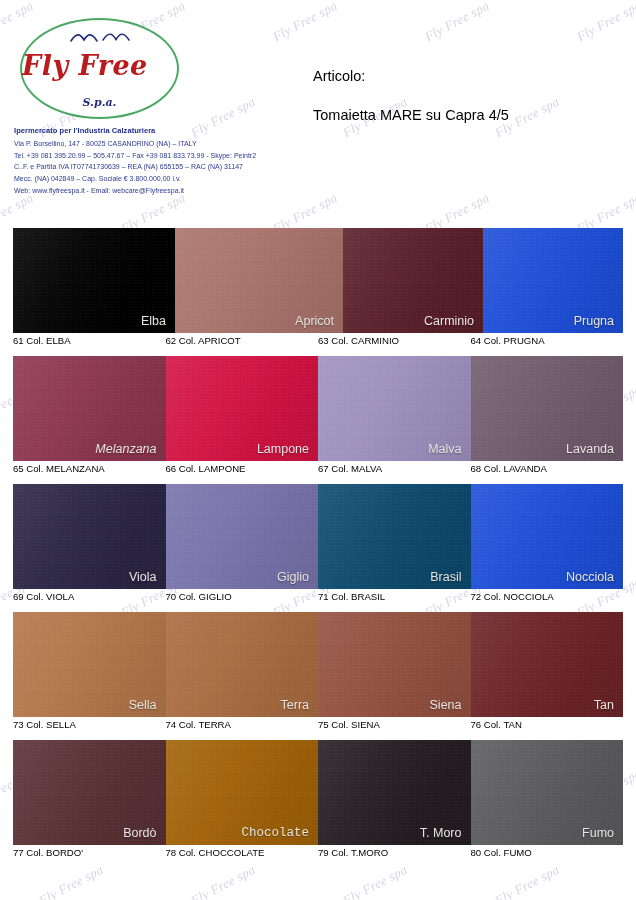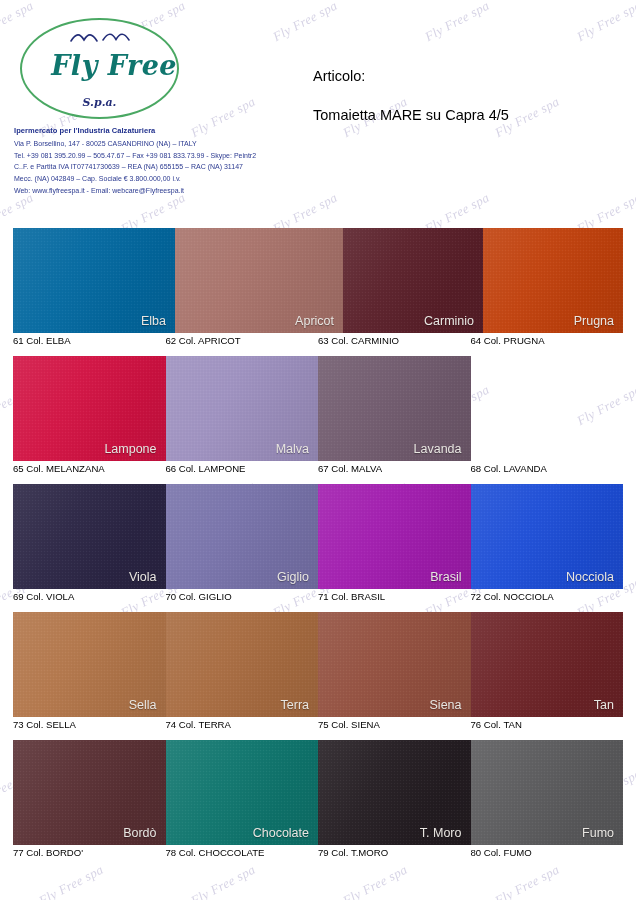--- a/index.html
+++ b/index.html
@@ -56,26 +56,26 @@
     margin-left: 6px;
     border: 2.5px solid #4aa863;
     border-radius: 50%;
     background: #ffffff;
   }
   #logo-word {
     position: absolute;
     left: 0;
     right: 0;
     top: 30px;
-    text-align: right;
+    text-align: left;
     font-family: "DejaVu Serif", serif;
     font-style: italic;
     font-weight: bold;
     font-size: 27px;
-    color: #0f766e;
+    color: #b91c1c;
     letter-spacing: 0.5px;
   }
   #logo-sub {
     position: absolute;
     left: 0;
     right: 0;
     bottom: 8px;
     text-align: center;
     font-family: "DejaVu Serif", serif;
     font-style: italic;
@@ -268,50 +268,55 @@
   <div id="article-block">
     <div id="article-label">Articolo:</div>
     <div id="article-value">Tomaietta MARE su Capra 4/5</div>
   </div>
 
 </div>
 
 <div id="swatch-grid">
     <div class="swatch-row">
       <div class="swatch-strip">
-        <div class="swatch-cell" style="background: #0369a1; padding-left: 22px;">
+        <div class="swatch-cell" style="background: #000000; padding-left: 22px;">
           <div class="swatch-grain"></div>
           <div class="swatch-sheen"></div>
           <div class="swatch-name">Elba</div>
         </div>
         <div class="swatch-cell" style="background: rgb(169, 115, 107); padding-left: 28px;">
           <div class="swatch-grain"></div>
           <div class="swatch-sheen"></div>
           <div class="swatch-name">Apricot</div>
         </div>
         <div class="swatch-cell" style="background: rgb(90, 31, 41);">
           <div class="swatch-grain"></div>
           <div class="swatch-sheen"></div>
           <div class="swatch-name">Carminio</div>
         </div>
-        <div class="swatch-cell" style="background: #c2410c;">
+        <div class="swatch-cell" style="background: #1d4ed8;">
           <div class="swatch-grain"></div>
           <div class="swatch-sheen"></div>
           <div class="swatch-name">Prugna</div>
         </div>
       </div>
       <div class="caption-strip">
         <div class="caption-cell">61 Col. ELBA</div>
         <div class="caption-cell">62 Col. APRICOT</div>
         <div class="caption-cell">63 Col. CARMINIO</div>
         <div class="caption-cell">64 Col. PRUGNA</div>
       </div>
     </div>
     <div class="swatch-row">
       <div class="swatch-strip">
+        <div class="swatch-cell" style="background: rgb(141, 53, 80);">
+          <div class="swatch-grain"></div>
+          <div class="swatch-sheen"></div>
+          <div class="swatch-name italic">Melanzana</div>
+        </div>
         <div class="swatch-cell" style="background: rgb(211, 18, 67);">
           <div class="swatch-grain"></div>
           <div class="swatch-sheen"></div>
           <div class="swatch-name">Lampone</div>
         </div>
         <div class="swatch-cell" style="background: rgb(158, 145, 192);">
           <div class="swatch-grain"></div>
           <div class="swatch-sheen"></div>
           <div class="swatch-name">Malva</div>
         </div>
@@ -333,21 +338,21 @@
         <div class="swatch-cell" style="background: rgb(43, 37, 69);">
           <div class="swatch-grain"></div>
           <div class="swatch-sheen"></div>
           <div class="swatch-name">Viola</div>
         </div>
         <div class="swatch-cell" style="background: rgb(120, 115, 171);">
           <div class="swatch-grain"></div>
           <div class="swatch-sheen"></div>
           <div class="swatch-name">Giglio</div>
         </div>
-        <div class="swatch-cell" style="background: #a21caf; text-align: center;">
+        <div class="swatch-cell" style="background: #0c4a6e; text-align: center;">
           <div class="swatch-grain"></div>
           <div class="swatch-sheen"></div>
           <div class="swatch-name">Brasil</div>
         </div>
         <div class="swatch-cell" style="background: #1d4ed8;">
           <div class="swatch-grain"></div>
           <div class="swatch-sheen"></div>
           <div class="swatch-name">Nocciola</div>
         </div>
       </div>
@@ -388,21 +393,21 @@
         <div class="caption-cell">76 Col. TAN</div>
       </div>
     </div>
     <div class="swatch-row">
       <div class="swatch-strip">
         <div class="swatch-cell" style="background: rgb(90, 48, 52);">
           <div class="swatch-grain"></div>
           <div class="swatch-sheen"></div>
           <div class="swatch-name">Bordò</div>
         </div>
-        <div class="swatch-cell" style="background: #0f766e;">
+        <div class="swatch-cell" style="background: #a16207; font-family: Liberation Mono, monospace;">
           <div class="swatch-grain"></div>
           <div class="swatch-sheen"></div>
           <div class="swatch-name">Chocolate</div>
         </div>
         <div class="swatch-cell" style="background: rgb(36, 29, 34);">
           <div class="swatch-grain"></div>
           <div class="swatch-sheen"></div>
           <div class="swatch-name">T. Moro</div>
         </div>
         <div class="swatch-cell" style="background: rgb(91, 91, 93);">

